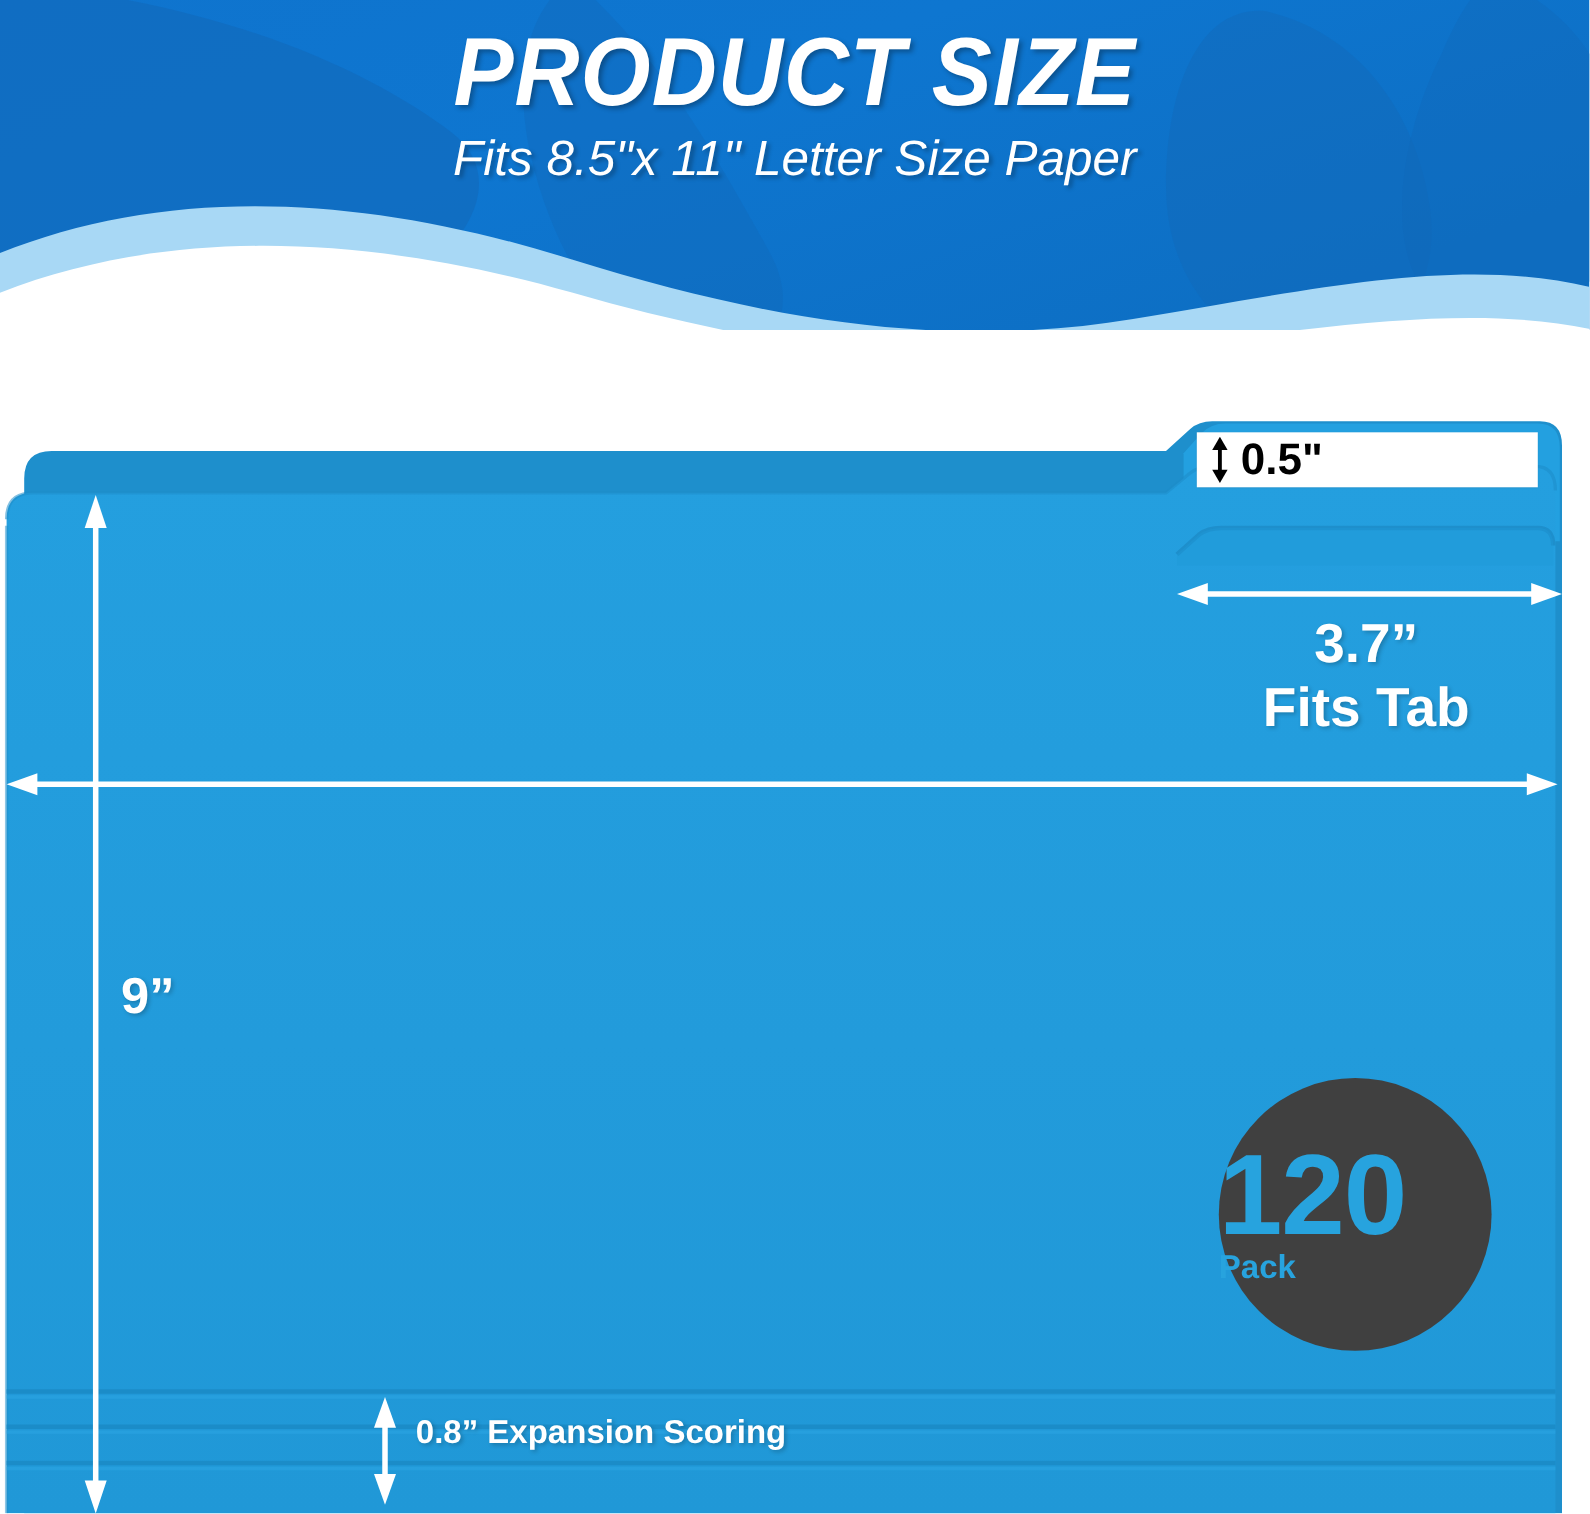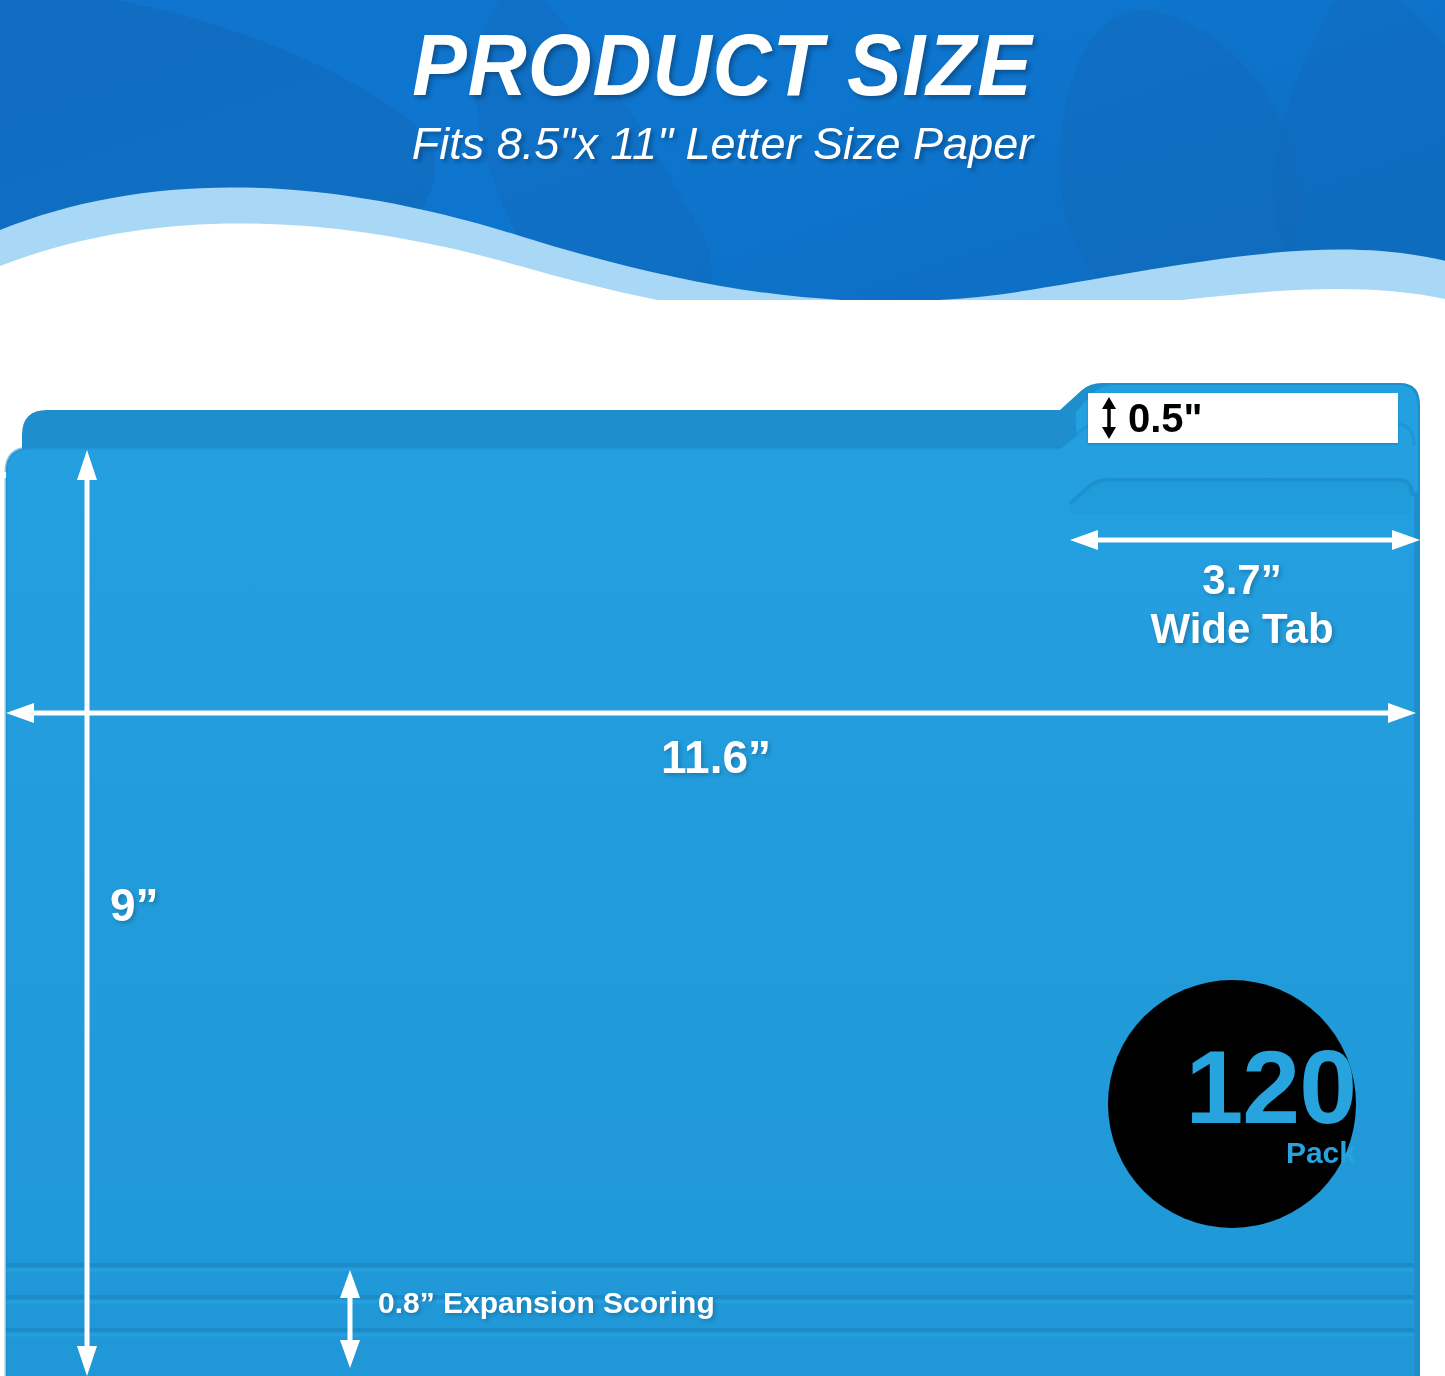--- a/index.html
+++ b/index.html
@@ -67,42 +67,42 @@
   
   .dim-label{
     position:absolute;
     color:#ffffff; font-weight:bold;
     font-family:"Liberation Sans", sans-serif;
     text-shadow:2px 2px 4px rgba(0,0,0,0.22);
     white-space:nowrap;
   }
   #tab-width-label{
     left:1063px; top:256px; width:358px;
-    text-align:center; font-size:42px; line-height:1.16;
+    text-align:center; font-size:50px; line-height:1.16;
   }
   #width-label{
     left:566px; top:430px; width:300px;
     text-align:center; font-size:46px;
   }
   #height-label{
     left:110px; top:578px; font-size:46px;
   }
   #expansion-label{
     left:378px; top:986px; font-size:30px;
   }
 
   
   #pack-badge{
     position:absolute;
     left:1108px; top:680px;
     width:248px; height:248px;
     border-radius:50%;
-    background:#000000;
+    background:#404040;
     display:flex; flex-direction:column;
-    align-items:flex-end; justify-content:center;
+    align-items:flex-start; justify-content:center;
   }
   #pack-count{
     font-size:104px; font-weight:bold; color:#27A3DE;
     line-height:0.92; letter-spacing:-1px;
     font-family:"Liberation Sans", sans-serif;
   }
   #pack-unit{
     font-size:30px; font-weight:bold; color:#27A3DE;
     line-height:1; margin-top:2px;
     font-family:"Liberation Sans", sans-serif;
@@ -227,24 +227,23 @@
     <svg class="vArrow" width="22" height="42" viewBox="0 0 22 42">
       <line x1="11" y1="7" x2="11" y2="35" stroke="#000000" stroke-width="3.5"></line>
       <polygon points="11,0 4,12 18,12" fill="#000000"></polygon>
       <polygon points="11,42 4,30 18,30" fill="#000000"></polygon>
     </svg>
     <span id="tab-height-value">0.5"</span>
   </div>
 
   <div id="tab-width-label" class="dim-label">
     <span>3.7”</span><br>
-    <span>Wide Tab</span>
+    <span>Fits Tab</span>
   </div>
 
-  <div id="width-label" class="dim-label">11.6”</div>
 
   <div id="height-label" class="dim-label">9”</div>
 
   <div id="expansion-label" class="dim-label">0.8” Expansion Scoring</div>
 
   <div id="pack-badge">
     <span id="pack-count">120</span>
     <span id="pack-unit">Pack</span>
   </div>
 

